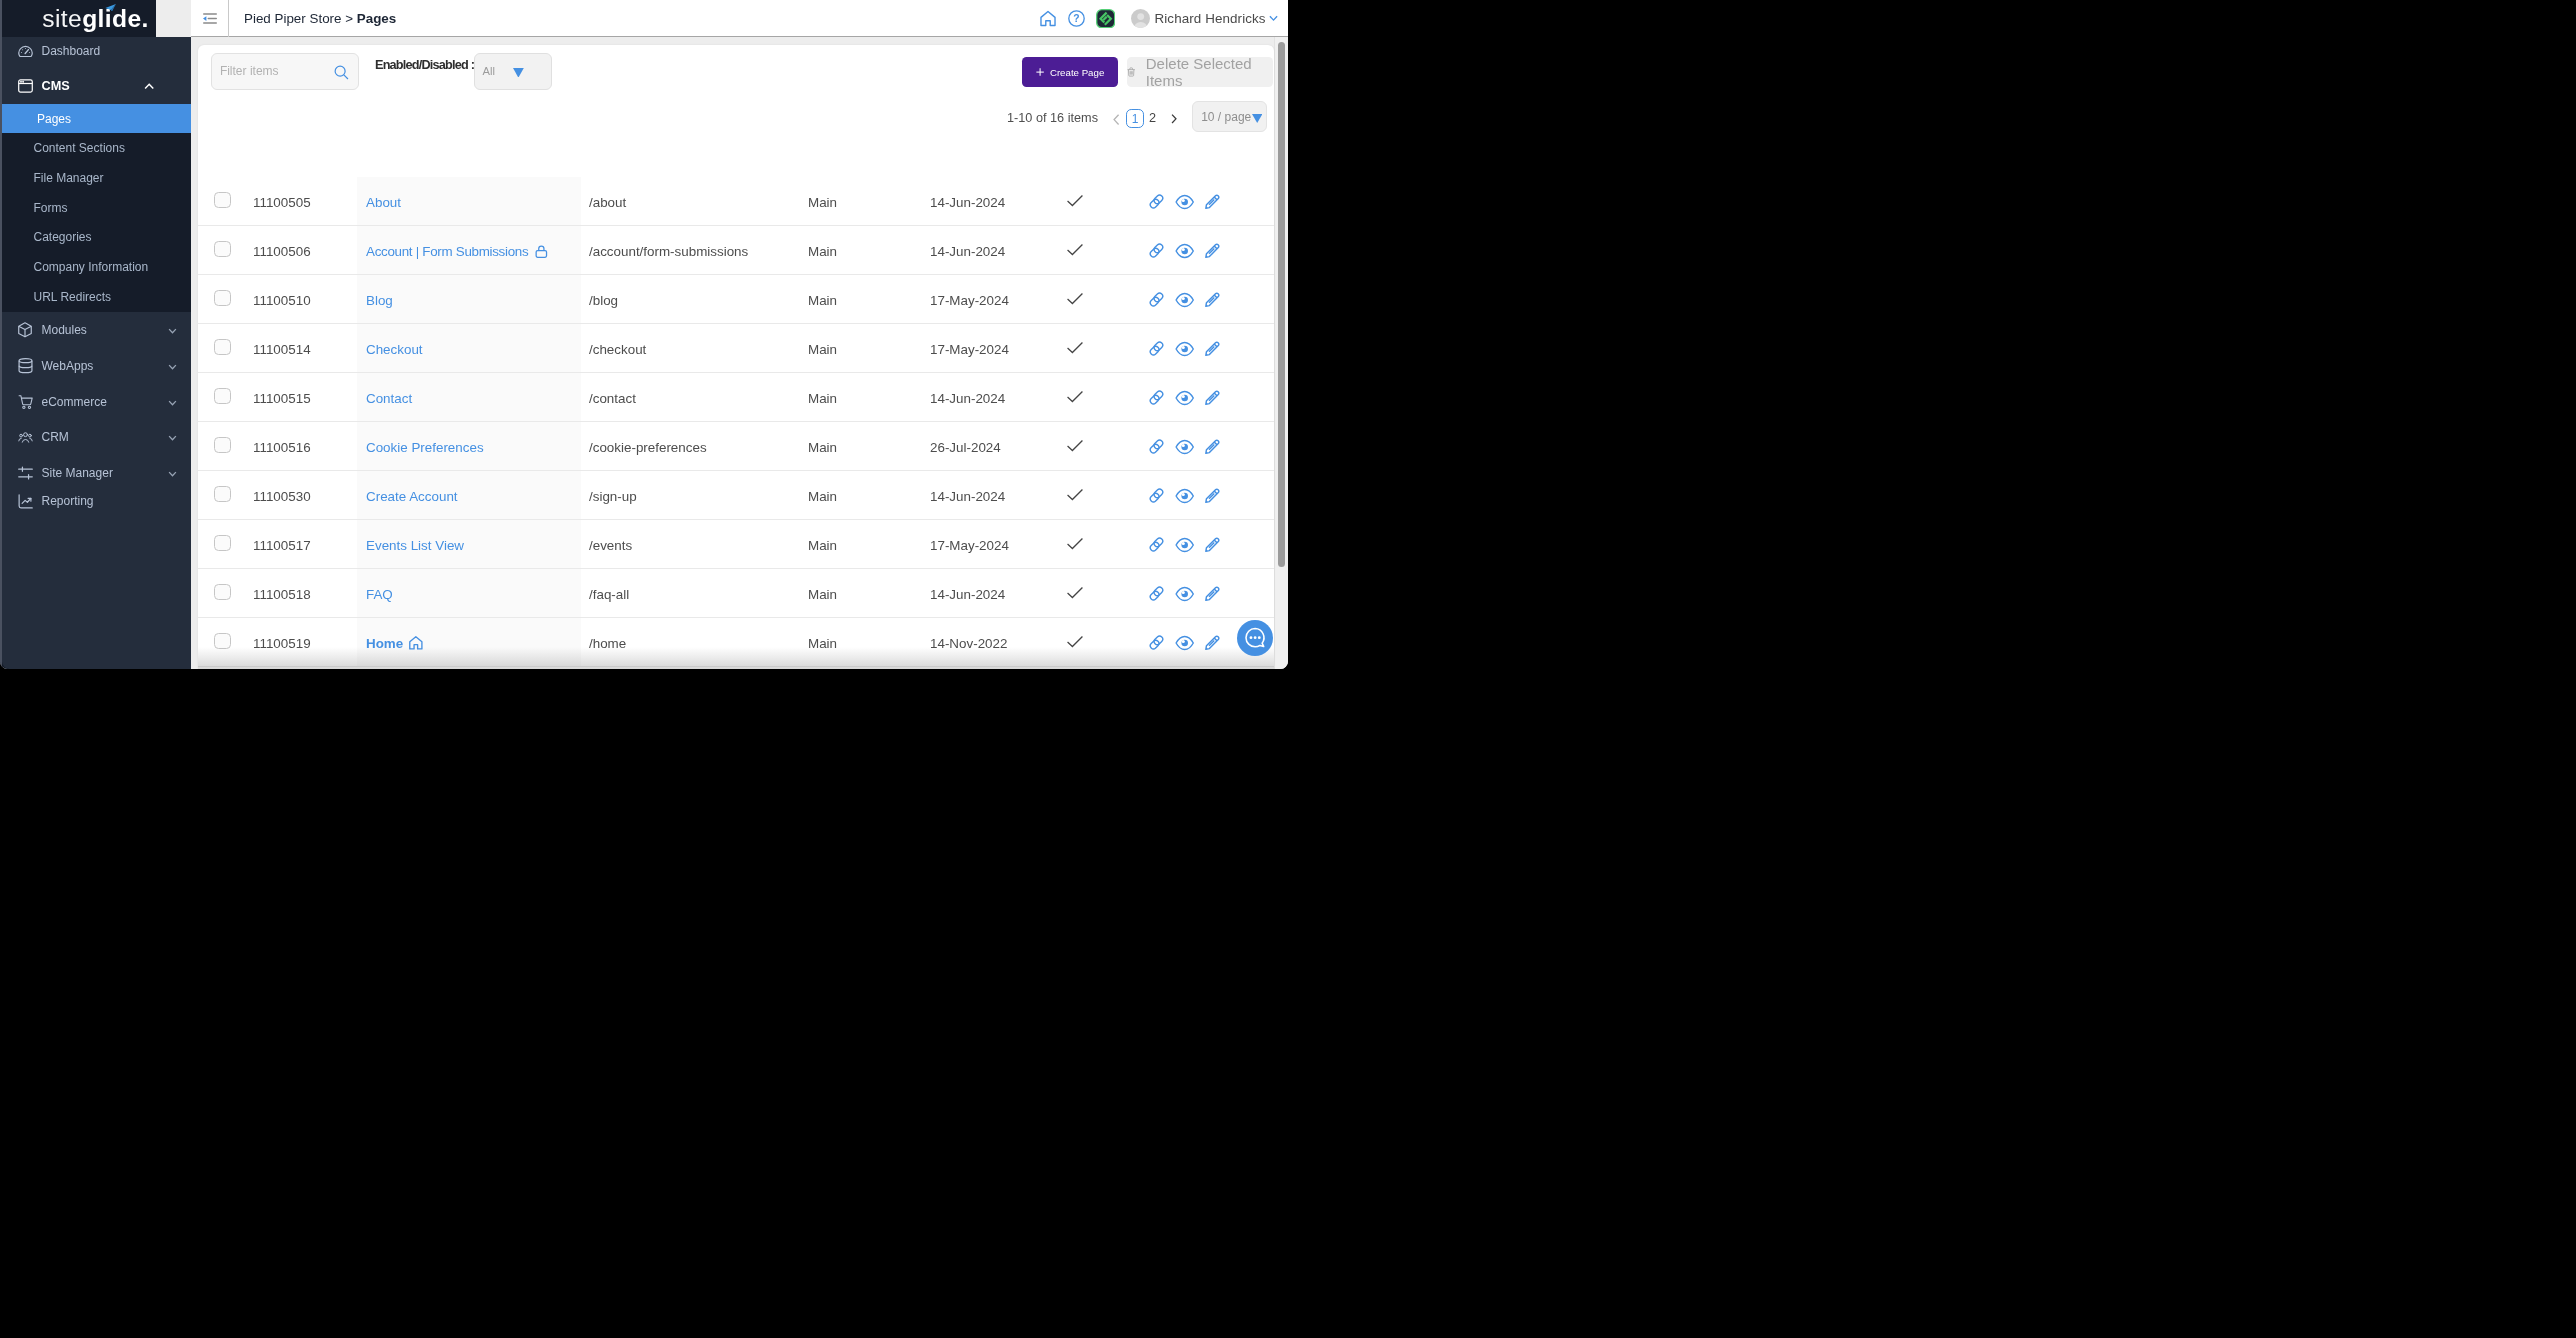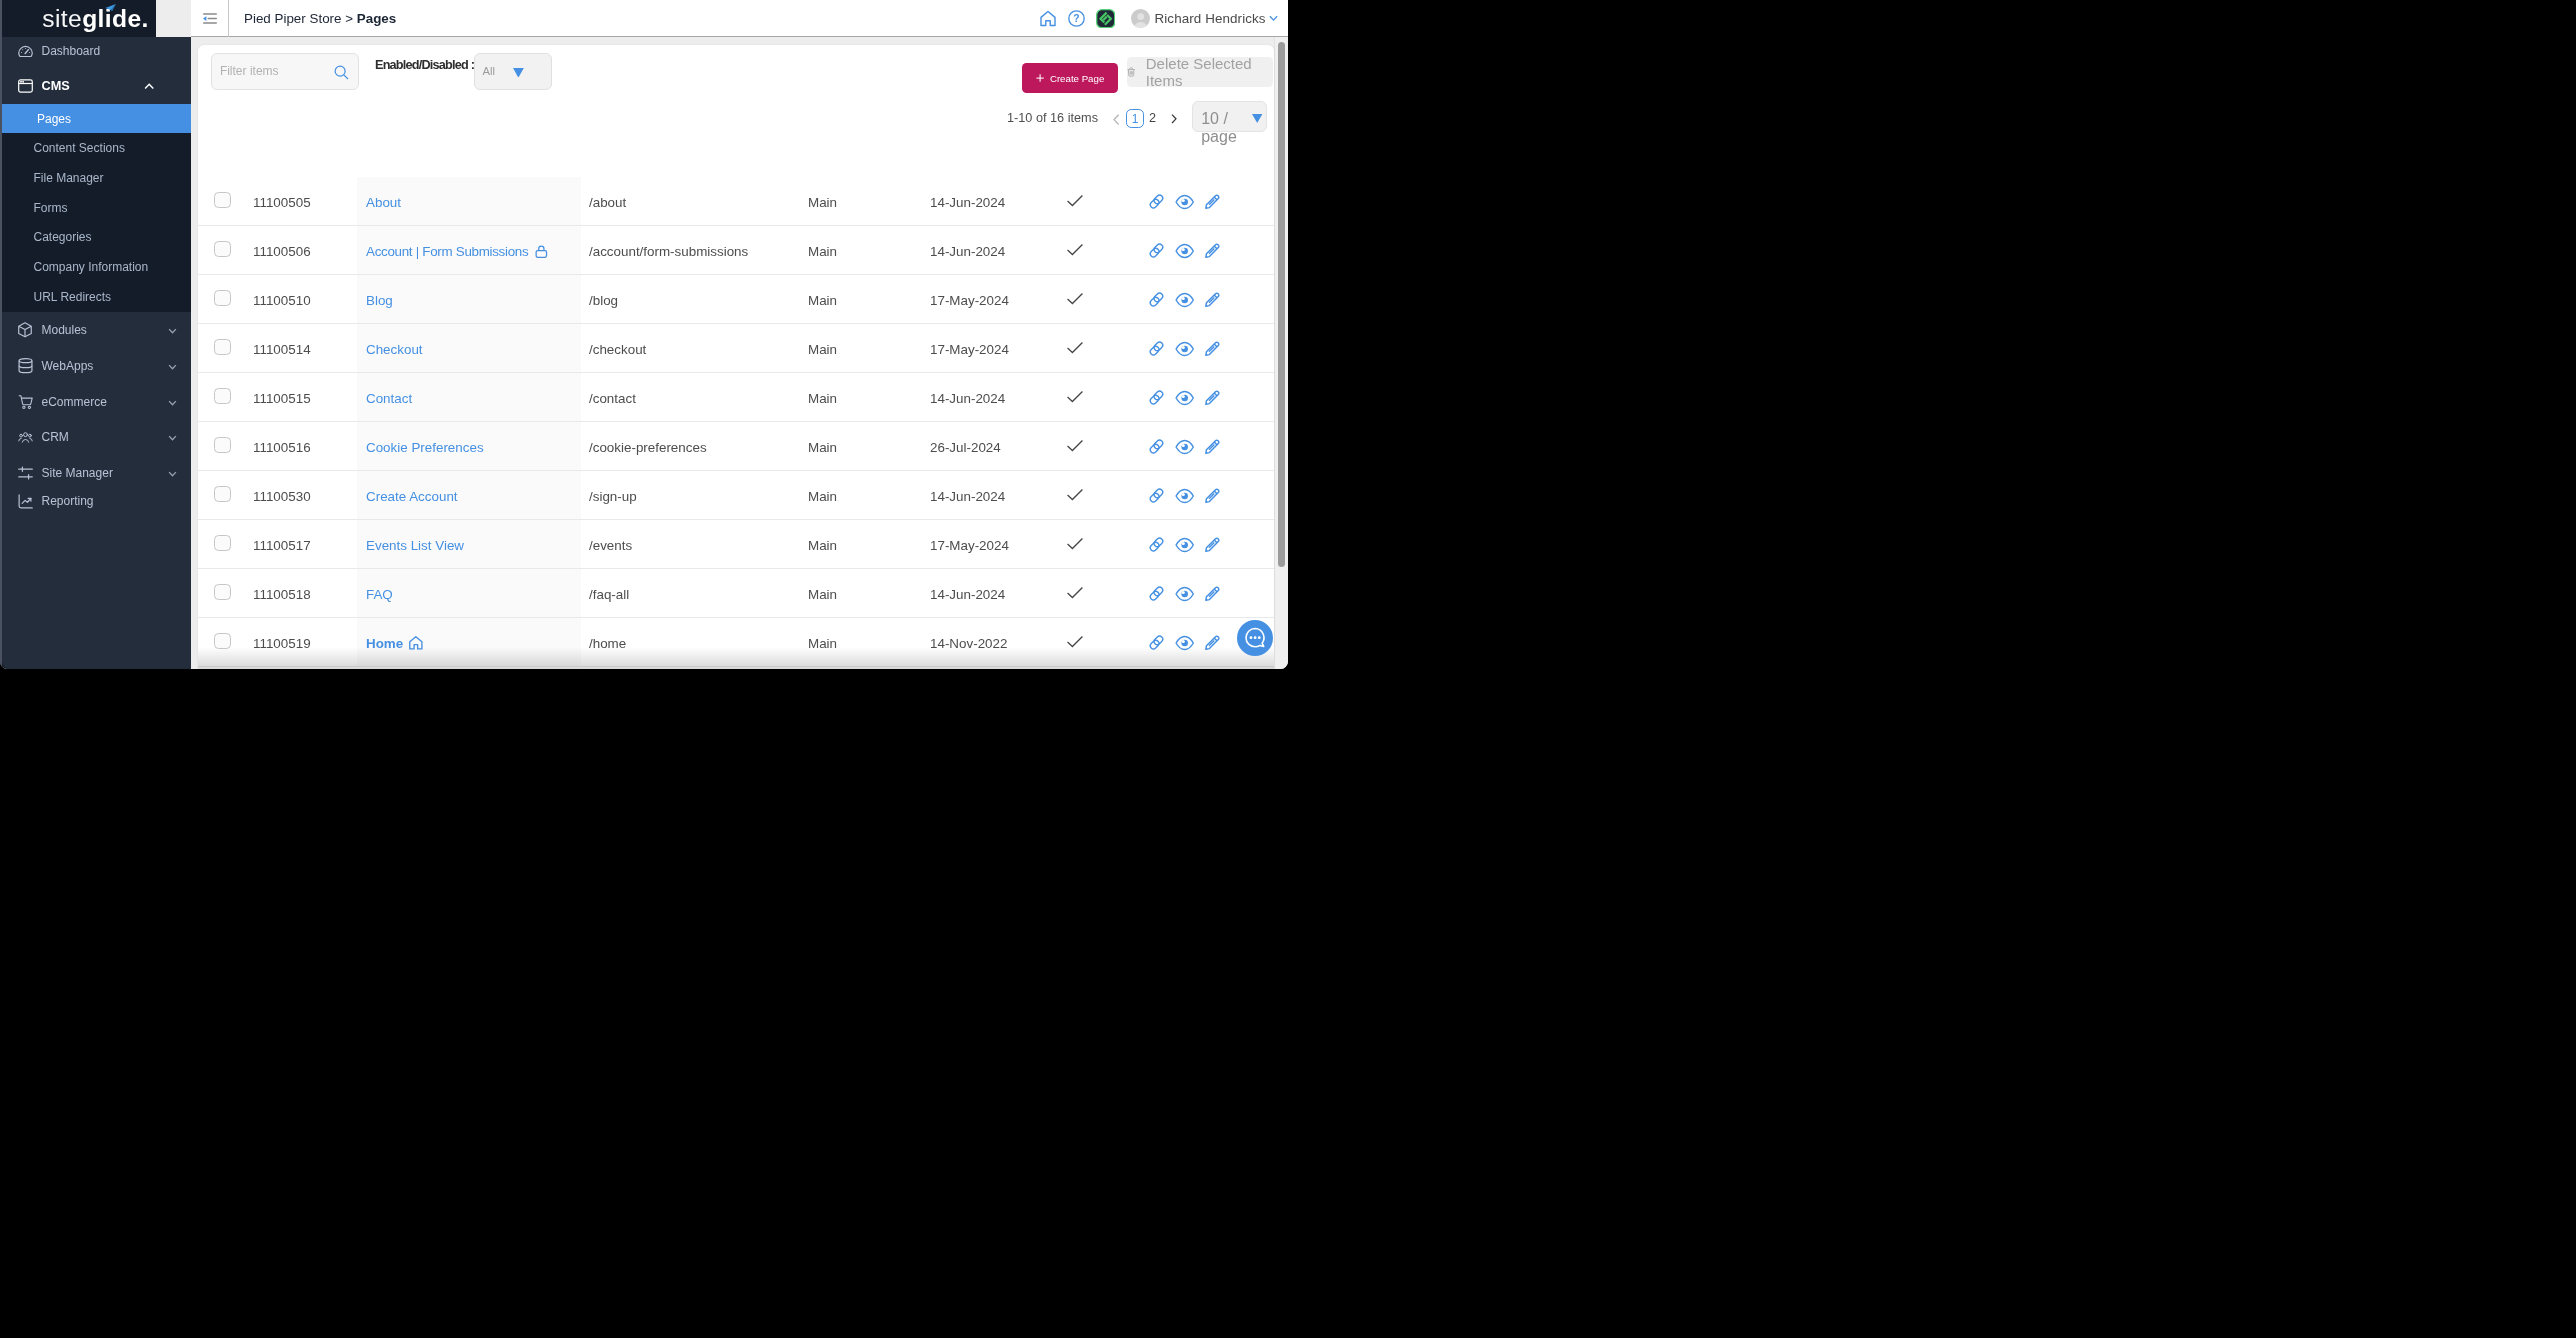--- a/index.html
+++ b/index.html
@@ -35,21 +35,21 @@
   #sbthumb { position:absolute; left:1278px; top:42px; width:6.7px; height:525px; background:#9b9b9b; border-radius:3.7px; }
   #chat { z-index:10; position:absolute; left:1237px; top:620px; width:36px; height:36px; border-radius:50%; background:#4590e2; display:flex; align-items:center; justify-content:center; }
   
   #card { position:absolute; left:198px; top:45px; width:1076px; height:624px; background:#fff; border-radius:6px 6px 0 0; box-shadow:0 0.7px 2.2px rgba(0,0,0,0.08); }
   
   .finput { position:absolute; left:12.7px; top:7.5px; width:148px; height:37px; background:#f7f7f7; border:0.7px solid #e2e2e2; border-radius:6px; }
   .finput .ph { position:absolute; left:8.2px; top:10.4px; font-size:12px; color:#b2b2b2; }
   .endis { position:absolute; left:177px; top:13.4px; font-size:12.7px; font-weight:700; color:#2e2e2e; white-space:nowrap; letter-spacing:-0.8px; }
   .alldd { position:absolute; left:276px; top:7.5px; width:78px; height:37px; background:#f2f2f2; border:0.7px solid #e0e0e0; border-radius:6px; }
   .alldd .t { position:absolute; left:7.5px; top:11.2px; font-size:11.2px; color:#9b9b9b; }
-  .btn-create { position:absolute; left:824px; top:12px; width:96px; height:30px; background:#be185d; border-radius:4.5px; color:#fff; font-size:9.7px; display:flex; align-items:center; justify-content:center;margin-top:6px; }
+  .btn-create { position:absolute; left:824px; top:12px; width:96px; height:30px; background:#4c1d95; border-radius:4.5px; color:#fff; font-size:9.7px; display:flex; align-items:center; justify-content:center; }
   .btn-delete { position:absolute; left:929px; top:12px; width:146px; height:30px; background:#f0f0f0; border-radius:4.5px; color:#a2a2a2; font-size:15px; display:flex; align-items:center; justify-content:center; }
   
   .pgtext { position:absolute; top:66px; left:809px; white-space:nowrap; font-size:12.7px; color:#4f4f4f; }
   .pg1 { position:absolute; left:928px; top:64px; width:18px; height:19.4px; border:1.1px solid #4590e2; border-radius:5.2px; color:#4590e2; font-size:12px; display:flex; align-items:center; justify-content:center; }
   .pg2 { position:absolute; left:951px; top:66px; color:#434343; font-size:12.7px; }
   .ppdd { position:absolute; left:994px; top:56px; width:75px; height:31px; background:#f1f1f1; border:0.7px solid #e3e3e3; border-radius:6px; }
   
   #thead { position:absolute; left:0; top:100px; width:1076px; height:33px; background:#eff7fc; border-bottom:0.7px solid #b9d8ef; }
   .hlbl { position:absolute; top:0; height:32px; display:flex; align-items:center; font-size:15px; font-weight:700; color:#2d2d2d; }
   #tbody { position:absolute; left:0; top:132px; width:1076px; }
@@ -142,21 +142,21 @@
     <div class="pgtext">1-10 of 16 items</div>
     <svg style="position:absolute; left:915px; top:69px;" width="6.7" height="11.2" viewBox="0 0 9 15" fill="none" stroke="#b5b5b5" stroke-width="1.8">
         <polyline points="7.5,1 1.5,7.5 7.5,14"></polyline>
       </svg>
     <div class="pg1">1</div>
     <div class="pg2">2</div>
     <svg style="position:absolute; left:973px; top:69px;" width="6" height="9.7" viewBox="0 0 9 15" fill="none" stroke="#3a3a3a" stroke-width="2">
         <polyline points="1.5,1 7.5,7.5 1.5,14"></polyline>
       </svg>
     <div class="ppdd">
-        <span style="position:absolute; left:8.2px; top:8.2px; font-size:16px; color:#8e8e8e;">10 / page</span>
+        <span style="position:absolute; left:8.2px; top:8.2px; font-size:12px; color:#8e8e8e;">10 / page</span>
       <svg style="position:absolute; right:3.7px; top:12px;" width="10.4" height="9" viewBox="0 0 14 12">
           <polygon points="0,0 14,0 7,12" fill="#4590e2"></polygon>
         </svg>
     </div>
     <div id="tbody">
       <div class="row">
           <div class="band"></div>
           <div class="cb"></div>
         <div class="cell" style="left:55px;">11100505</div>
         <div class="cell link" style="left:168px;">About</div>

